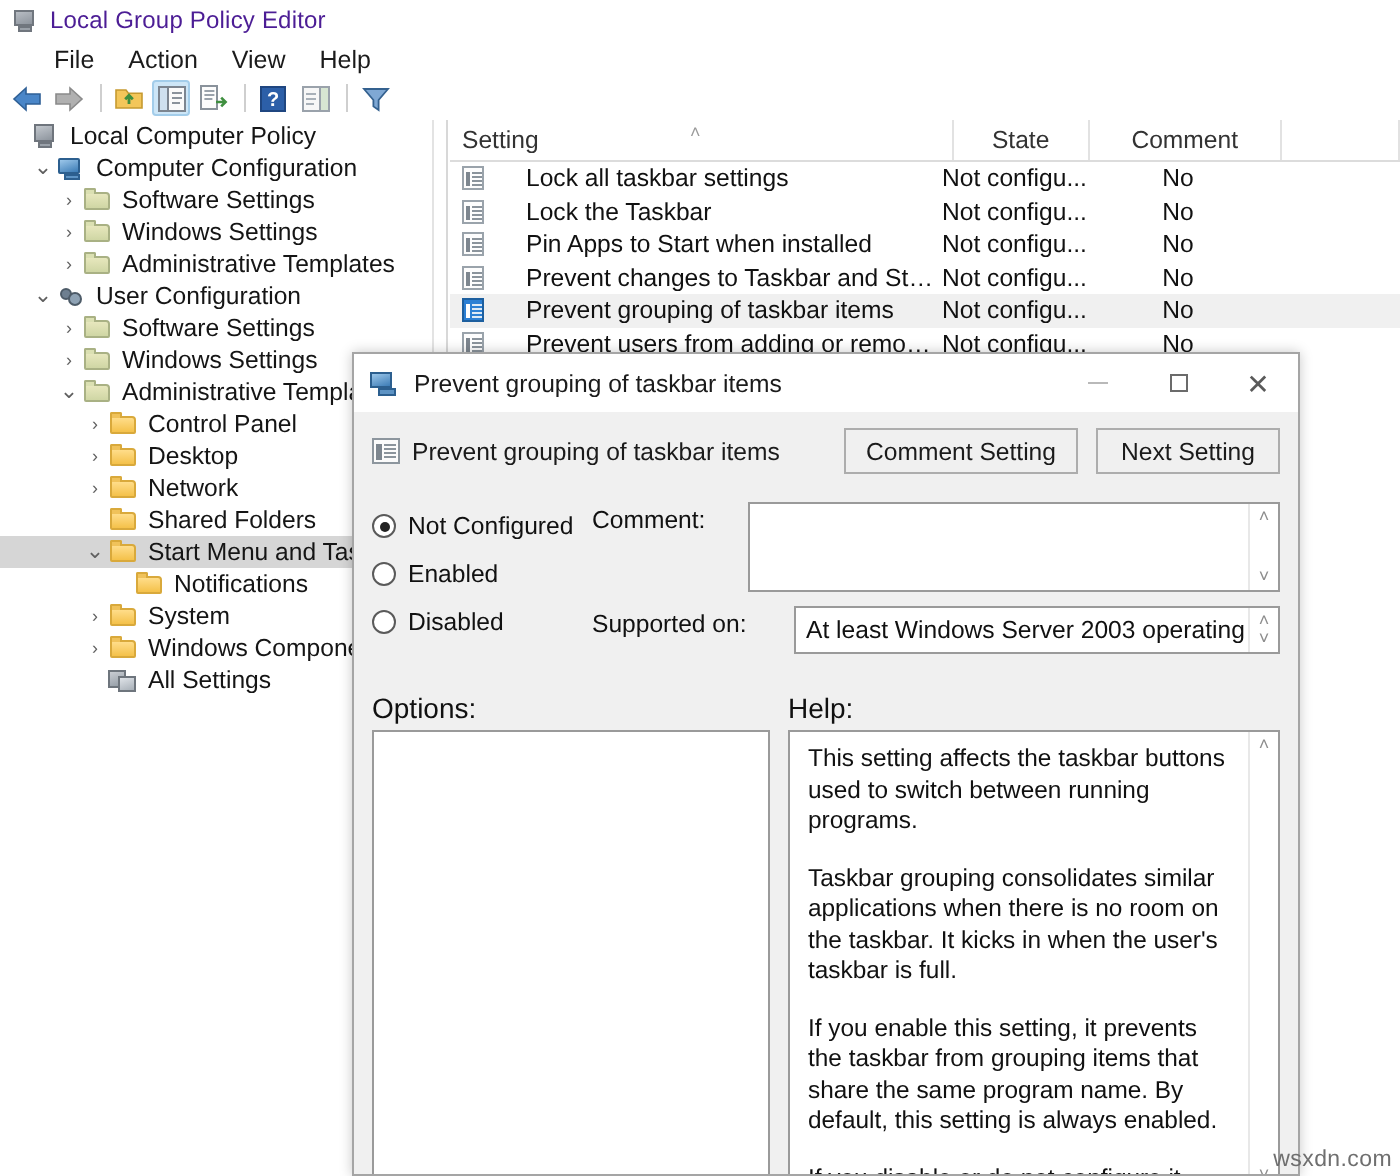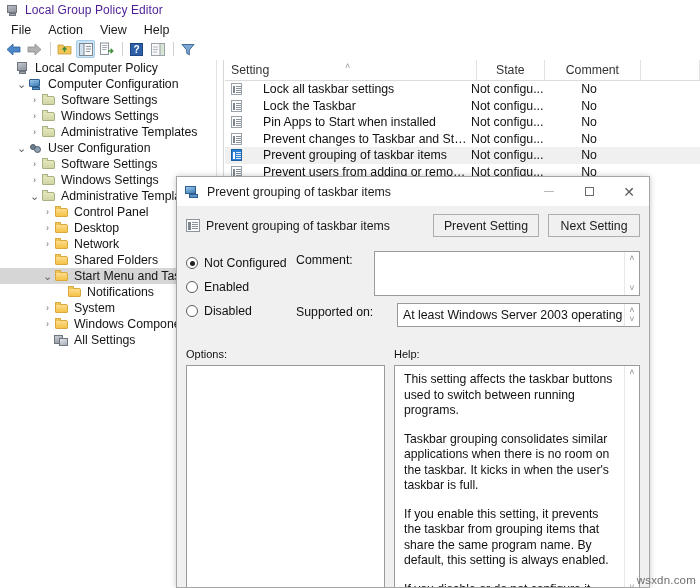--- a/index.html
+++ b/index.html
@@ -65,21 +65,21 @@
     box-sizing: border-box;
   }
 
   
   #menu-bar {
     position: absolute;
     left: 0; top: 20px;
     width: 700px; height: 19px;
     display: flex;
     align-items: flex-end;
-    padding-left: 8px;
+    padding-left: 24px;
     box-sizing: border-box;
     background: #ffffff;
   }
   .menu-item {
     font-size: 12.5px;
     color: #1b1b1b;
     padding: 2px 8px 2px 3px;
     margin-right: 6px;
     cursor: default;
     white-space: nowrap;
@@ -570,21 +570,21 @@
     user-select: none;
   }
 
   #panes-labels {
     display: flex;
     height: 22px;
     align-items: center;
     margin-top: 6px;
   }
   .pane-label {
-    font-size: 11px;
+    font-size: 14px;
     color: #111;
   }
   .pane-label.options-lbl { width: 208px; }
 
   #panes {
     display: flex;
     height: 230px;
     gap: 9px;
   }
   .pane-box {
@@ -867,21 +867,21 @@
         </div>
         <div class="win-btn close">
           <span class="btn-close-x">✕</span>
         </div>
       </div>
     </div>
 
     <div id="dlg-subheader">
       <span class="subheader-ico"></span>
       <span class="sub-title">Prevent grouping of taskbar items</span>
-      <button class="nav-btn">Prevent Setting</button>
+      <button class="nav-btn">Comment Setting</button>
       <button class="nav-btn">Next Setting</button>
     </div>
 
     <div id="dlg-body">
 
       <div id="config-section">
         <div class="radio-col">
           <div class="radio-row">
             <span class="radio checked"></span>
             <span>Not Configured</span>

